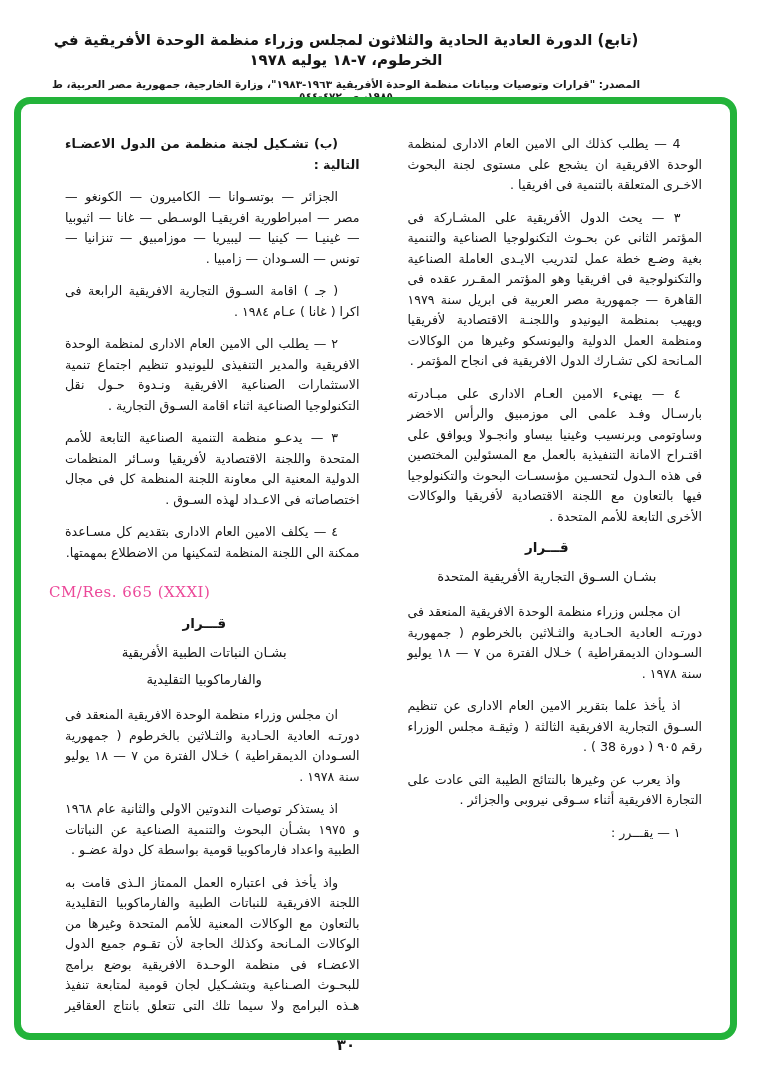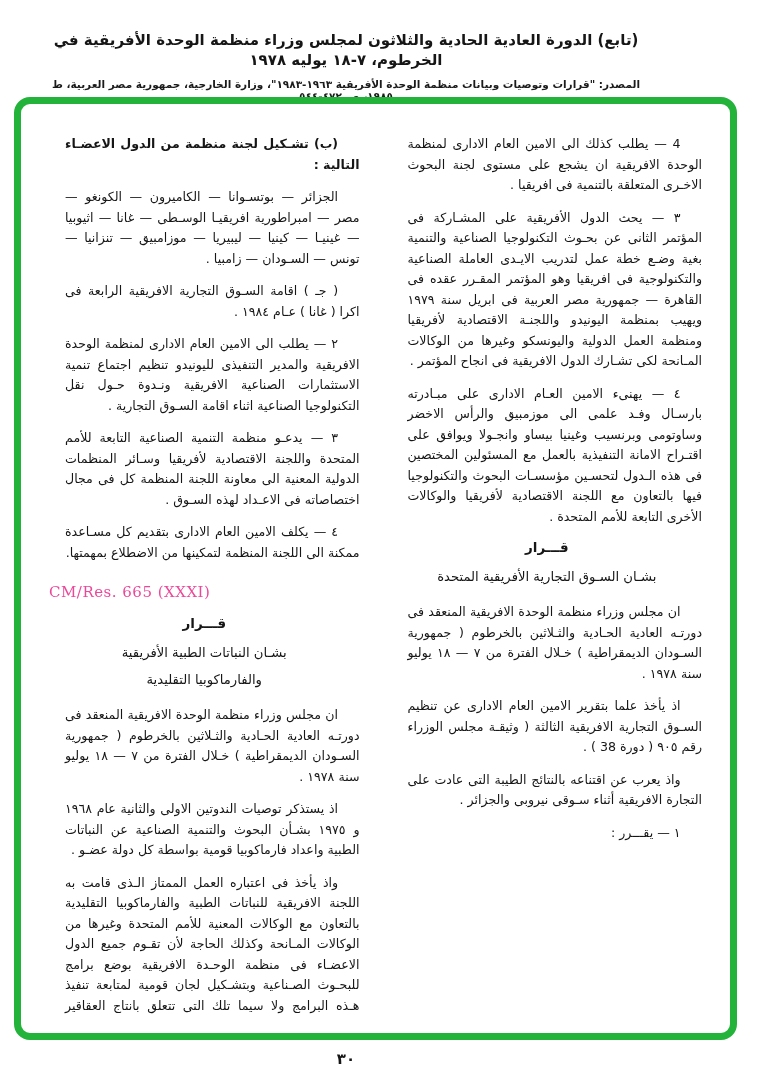--- a/index.html
+++ b/index.html
@@ -17,21 +17,21 @@
   .col{flex:1;min-width:0;direction:rtl;}
 
   .para{font-size:12.6px;line-height:1.63;text-align:justify;text-indent:1.7em;margin:0 0 12px 16px;}
   .para-bold{font-weight:bold;}
   .res-num{direction:ltr;text-align:left;font-family:"DejaVu Serif",serif;
     font-size:15px;letter-spacing:0.5px;margin:20px 0 14px 0;color:#ec4899;}
   .h-center{font-size:13.5px;font-weight:bold;text-align:center;margin:6px 0 14px 0;}
   .h-title{font-size:13.2px;font-weight:normal;text-align:center;margin:0 0 12px 0;}
   .gap-lg{margin-top:18px;}
 
-  .page-number{position:absolute;left:0;bottom:10px;width:100%;text-align:center;
+  .page-number{position:absolute;left:0;bottom:24px;width:100%;text-align:center;
     font-size:15px;font-weight:bold;}
 </style>
 </head>
 <body>
 
 <div class="page">
 
   <header class="header">
     <div class="header-title">(تابع) الدورة العادية الحادية والثلاثون لمجلس وزراء منظمة الوحدة الأفريقية في الخرطوم، ٧-١٨ يوليه ١٩٧٨</div>
     <div class="header-source">المصدر: "قرارات وتوصيات وبيانات منظمة الوحدة الأفريقية ١٩٦٣-١٩٨٣"، وزارة الخارجية، جمهورية مصر العربية، ط ١٩٨٥، ص ٤٧٢-٥٤٤</div>
@@ -41,21 +41,21 @@
     <div class="columns">
 
       <section class="col">
         <p class="para">4 — يطلب كذلك الى الامين العام الادارى لمنظمة الوحدة الافريقية ان يشجع على مستوى لجنة البحوث الاخـرى المتعلقة بالتنمية فى افريقيا .</p>
         <p class="para">٣ — يحث الدول الأفريقية على المشـاركة فى المؤتمر الثانى عن بحـوث التكنولوجيا الصناعية والتنمية بغية وضـع خطة عمل لتدريب الايـدى العاملة الصناعية والتكنولوجية فى افريقيا وهو المؤتمر المقـرر عقده فى القاهرة — جمهورية مصر العربية فى ابريل سنة ١٩٧٩ ويهيب بمنظمة اليونيدو واللجنـة الاقتصادية لأفريقيا ومنظمة العمل الدولية واليونسكو وغيرها من الوكالات المـانحة لكى تشـارك الدول الافريقية فى انجاح المؤتمر .</p>
         <p class="para">٤ — يهنىء الامين العـام الادارى على مبـادرته بارسـال وفـد علمى الى موزمبيق والرأس الاخضر وساوتومى وبرنسيب وغينيا بيساو وانجـولا ويوافق على اقتـراح الامانة التنفيذية بالعمل مع المسئولين المختصين فى هذه الـدول لتحسـين مؤسسـات البحوث والتكنولوجيا فيها بالتعاون مع اللجنة الاقتصادية لأفريقيا والوكالات الأخرى التابعة للأمم المتحدة .</p>
         <div class="h-center">قـــرار</div>
         <div class="h-title">بشـان السـوق التجارية الأفريقية المتحدة</div>
         <p class="para gap-lg">ان مجلس وزراء منظمة الوحدة الافريقية المنعقد فى دورتـه العادية الحـادية والثـلاثين بالخرطوم ( جمهورية السـودان الديمقراطية ) خـلال الفترة من ٧ — ١٨ يوليو سنة ١٩٧٨ .</p>
         <p class="para">اذ يأخذ علما بتقرير الامين العام الادارى عن تنظيم السـوق التجارية الافريقية الثالثة ( وثيقـة مجلس الوزراء رقم ٩٠٥ ( دورة 38 ) .</p>
-        <p class="para">واذ يعرب عن اقتناعه بالنتائج الطيبة التى عادت على التجارة الافريقية أثناء سـوقى نيروبى والجزائر .</p>
+        <p class="para">واذ يعرب عن وغيرها بالنتائج الطيبة التى عادت على التجارة الافريقية أثناء سـوقى نيروبى والجزائر .</p>
         <p class="para">١ — يقـــرر :</p>
 
       </section>
 
       <section class="col">
         <p class="para para-bold">(ب) تشـكيل لجنة منظمة من الدول الاعضـاء التالية :</p>
         <p class="para">الجزائر — بوتسـوانا — الكاميرون — الكونغو — مصر — امبراطورية افريقيـا الوسـطى — غانا — اثيوبيا — غينيـا — كينيا — ليبيريا — موزامبيق — تنزانيا — تونس — السـودان — زامبيا .</p>
         <p class="para">( جـ ) اقامة السـوق التجارية الافريقية الرابعة فى اكرا ( غانا ) عـام ١٩٨٤ .</p>
         <p class="para">٢ — يطلب الى الامين العام الادارى لمنظمة الوحدة الافريقية والمدير التنفيذى لليونيدو تنظيم اجتماع تنمية الاستثمارات الصناعية الافريقية ونـدوة حـول نقل التكنولوجيا الصناعية اثناء اقامة السـوق التجارية .</p>
         <p class="para">٣ — يدعـو منظمة التنمية الصناعية التابعة للأمم المتحدة واللجنة الاقتصادية لأفريقيا وسـائر المنظمات الدولية المعنية الى معاونة اللجنة المنظمة كل فى مجال اختصاصاته فى الاعـداد لهذه السـوق .</p>

